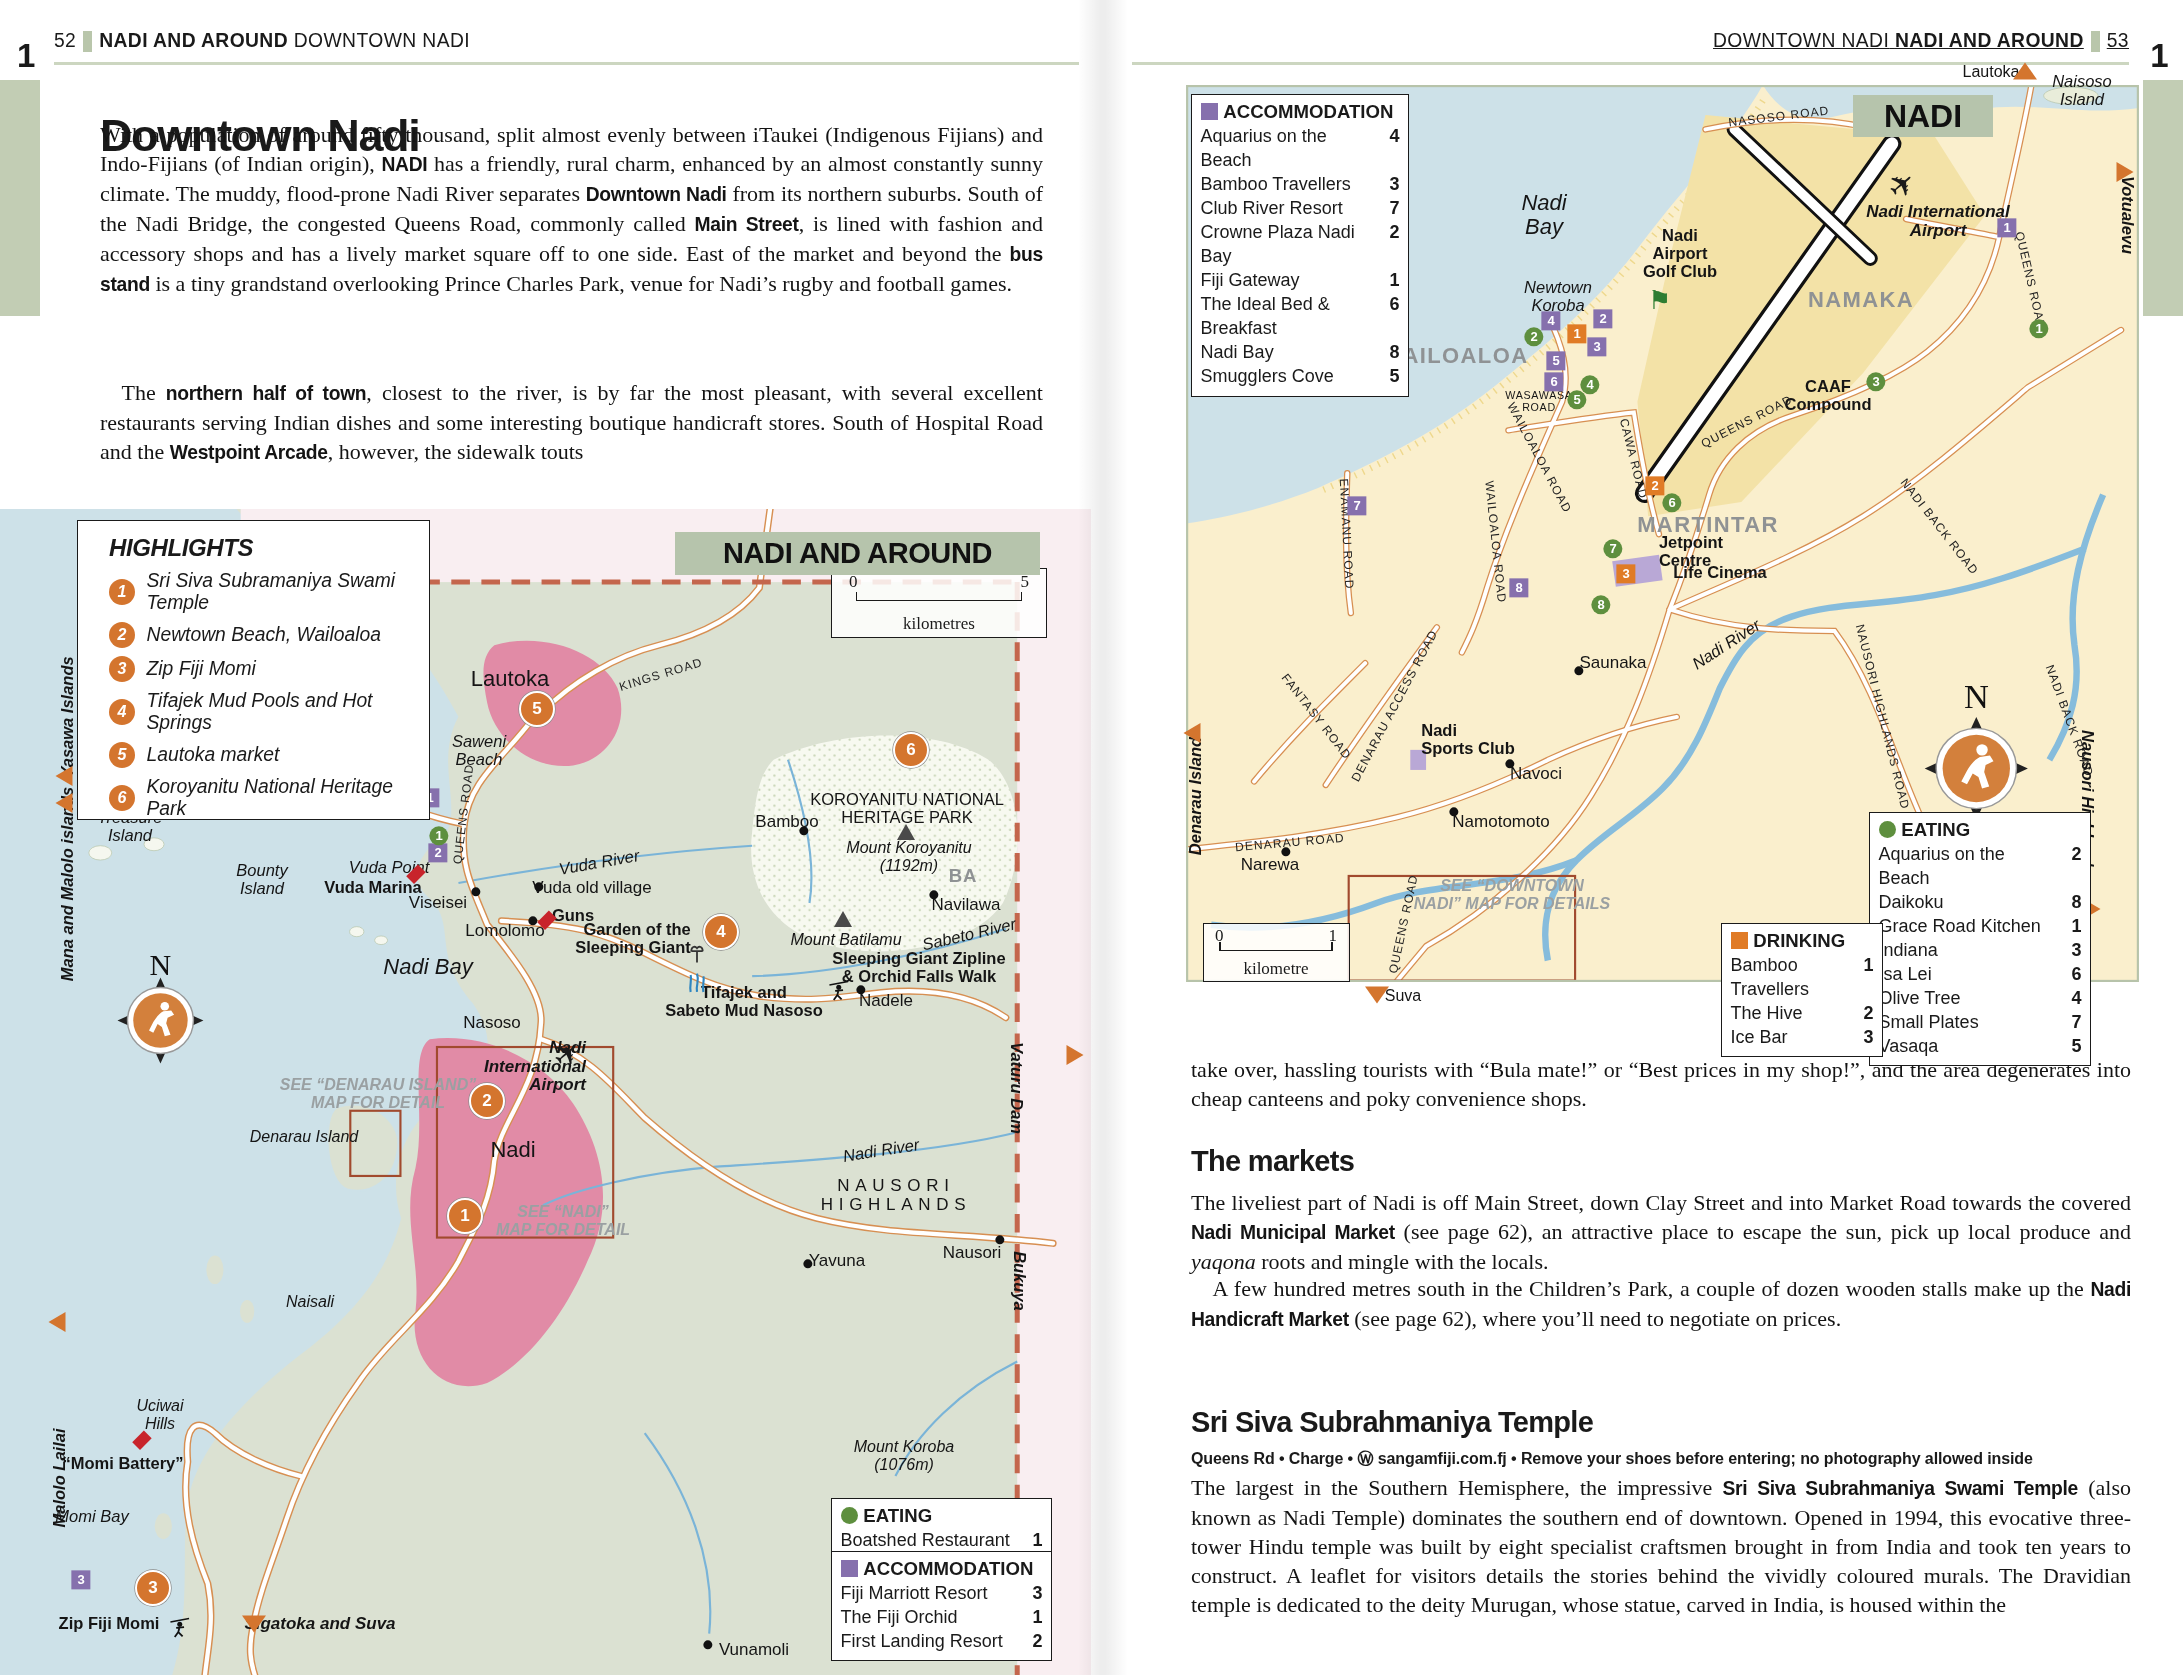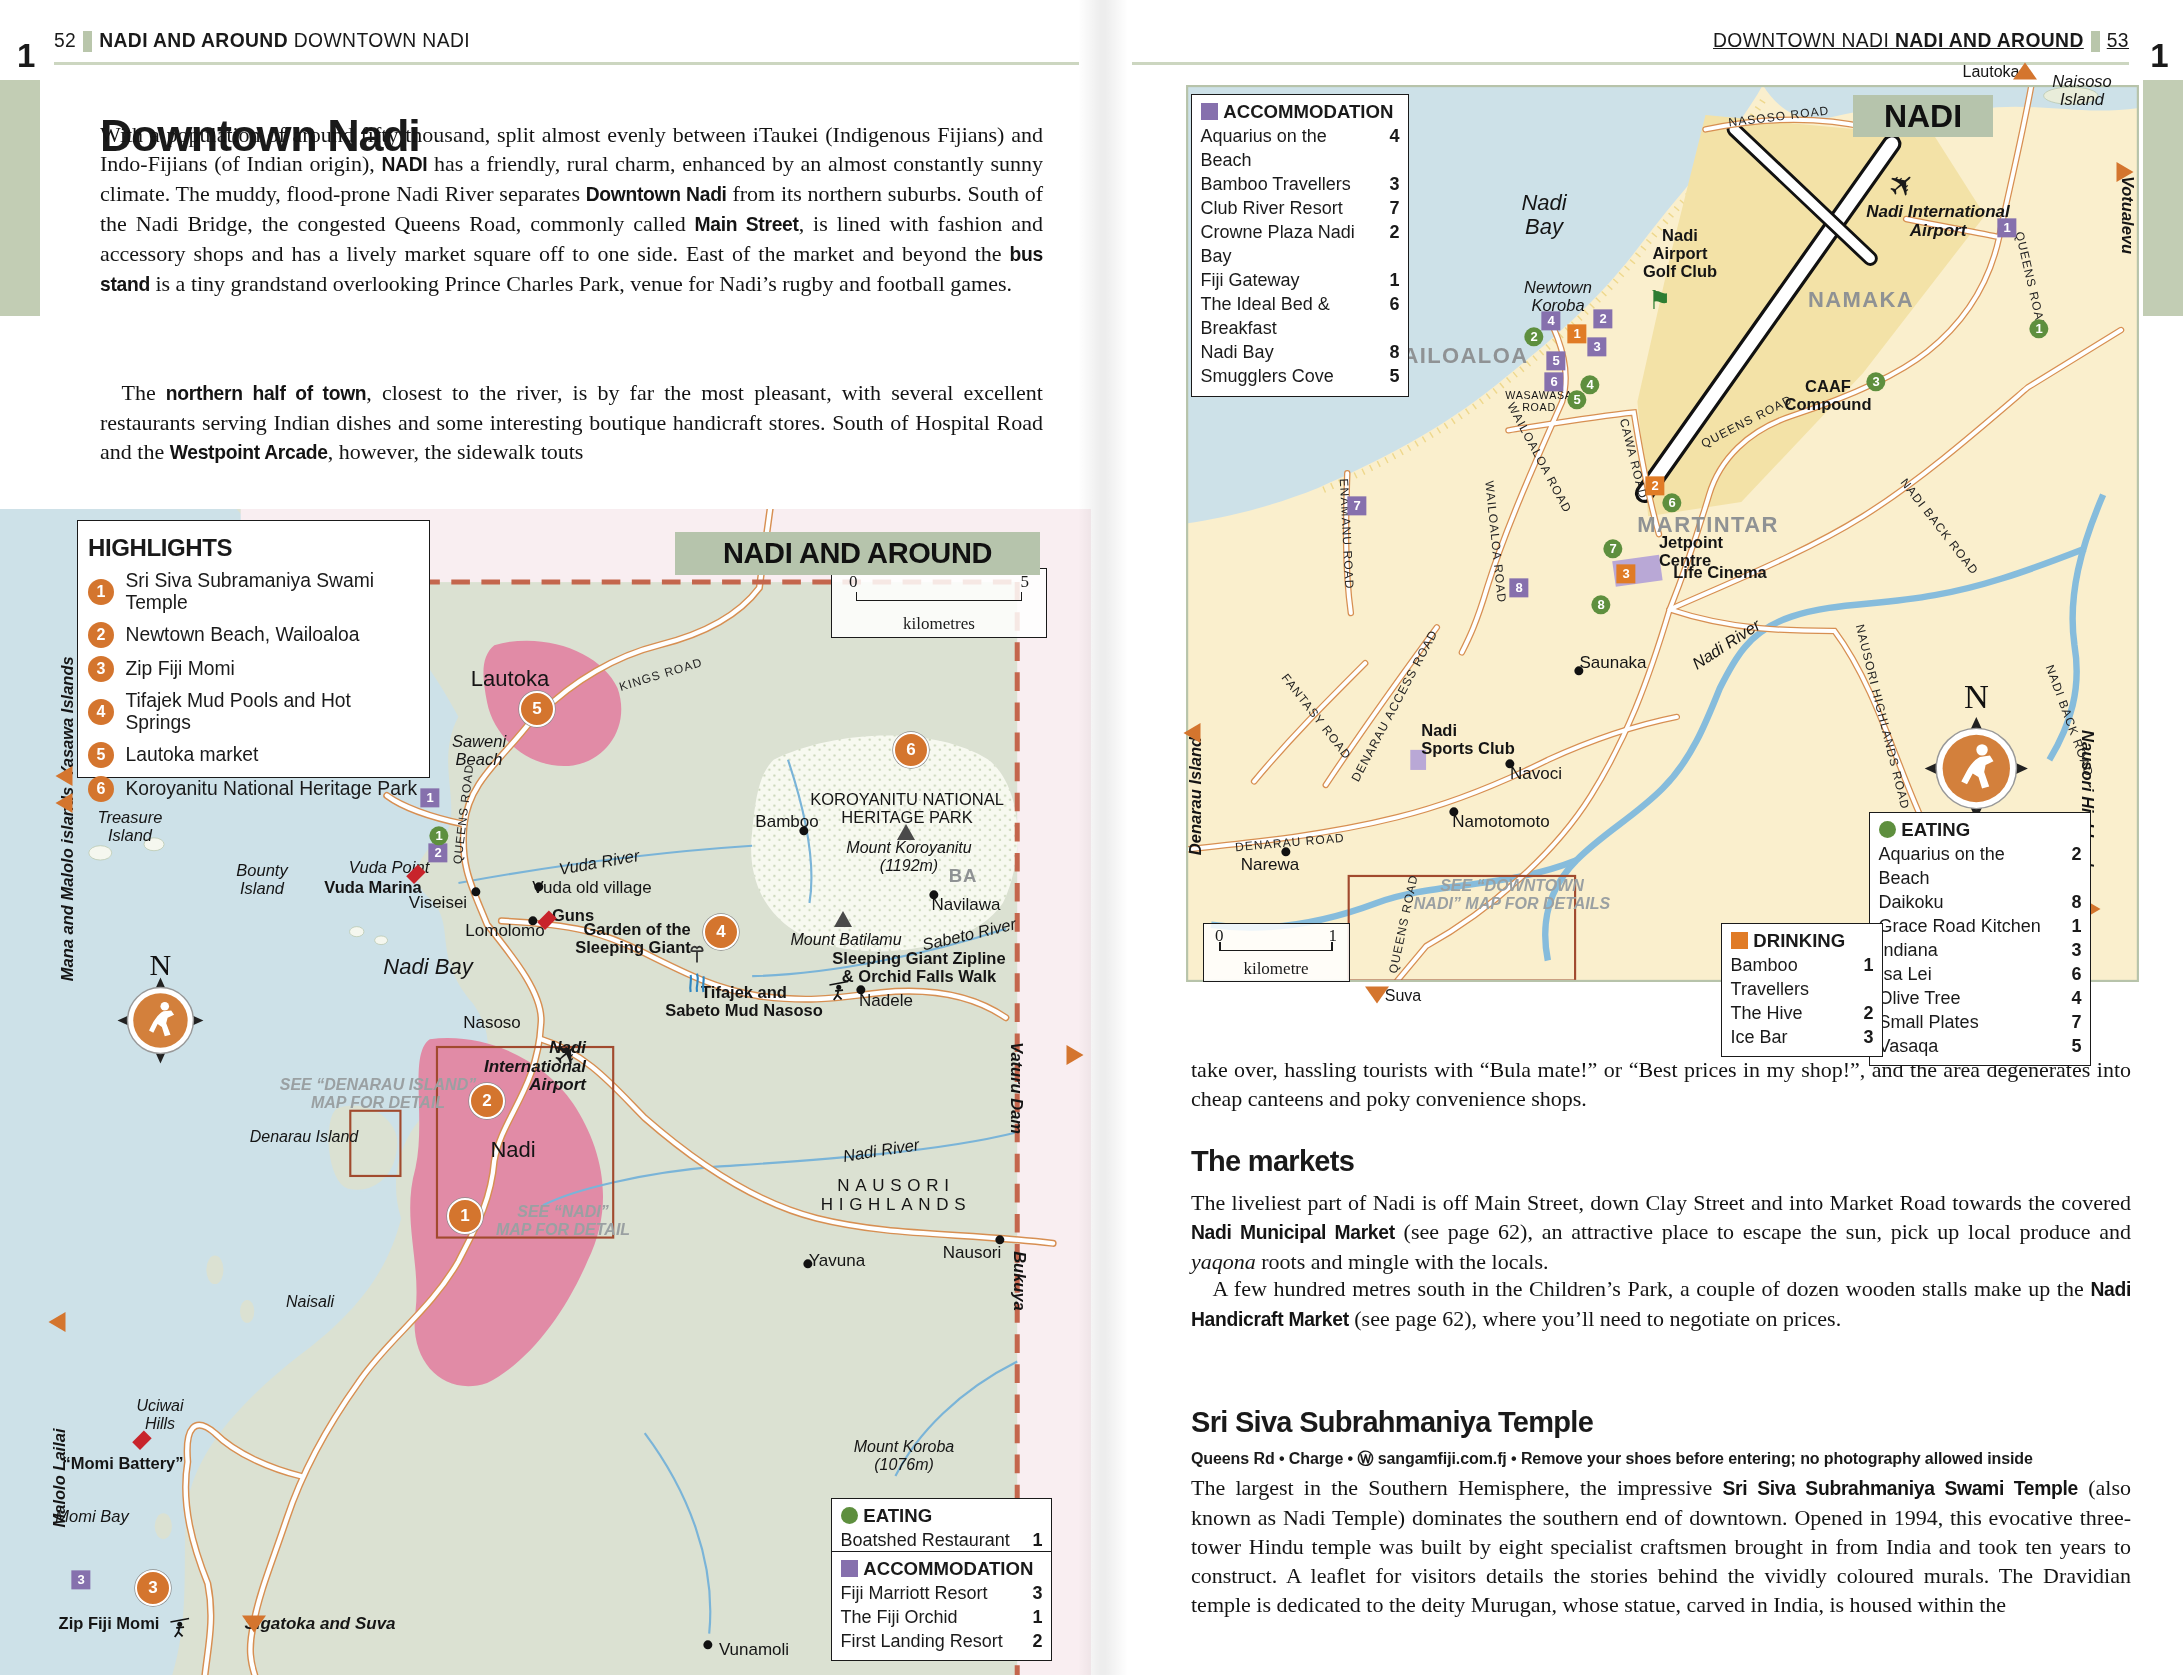--- a/index.html
+++ b/index.html
@@ -71,22 +71,22 @@
   
   .scalebox{position:absolute;background:rgba(255,255,255,.85);border:1.4px solid #1a1a1a;z-index:8;
             font-family:"Liberation Serif",serif;font-size:17px;}
   .scalebox .line{position:absolute;left:11%;right:11%;top:45%;border-bottom:1.4px solid #1a1a1a;}
   .scalebox .line:before,.scalebox .line:after{content:"";position:absolute;bottom:0;width:1.4px;height:7.2px;background:#1a1a1a;}
   .scalebox .line:before{left:0;} .scalebox .line:after{right:0;}
   .scalebox .z{position:absolute;left:8%;top:4%;}
   .scalebox .m{position:absolute;right:8%;top:4%;}
   .scalebox .u{position:absolute;left:0;right:0;bottom:4%;text-align:center;}
   
-  #highlights{position:absolute;left:77px;top:520px;width:353px;height:258px;background:#fff;
-              border:1.8px solid #1a1a1a;padding:13px 10px;box-sizing:border-box;z-index:9;}
+  #highlights{position:absolute;left:77px;top:520px;width:353px;height:300px;background:#fff;
+              border:1.8px solid #1a1a1a;padding:13px 31px;box-sizing:border-box;z-index:9;font-style:italic;}
   #highlights .ht{font-size:24px;font-weight:700;letter-spacing:-0.4px;margin-bottom:7.2px;}
   .hl-item{display:flex;align-items:center;gap:11.5px;margin:8px 0;}
   .hl-num{flex:0 0 26px;width:26px;height:26px;border-radius:50%;background:#d4752e;color:#fff;
           display:flex;align-items:center;justify-content:center;font-weight:700;font-size:16px;}
   .hl-label{font-size:19.3px;}
   
   .maptitle{position:absolute;background:#b6c4ac;display:flex;align-items:center;justify-content:center;
             font-weight:700;z-index:9;color:#111;}
   #mt-left{left:675px;top:532px;width:365px;height:43px;font-size:29px;letter-spacing:-0.4px;}
   #mt-right{left:1853px;top:95px;width:140px;height:42px;font-size:32px;}

